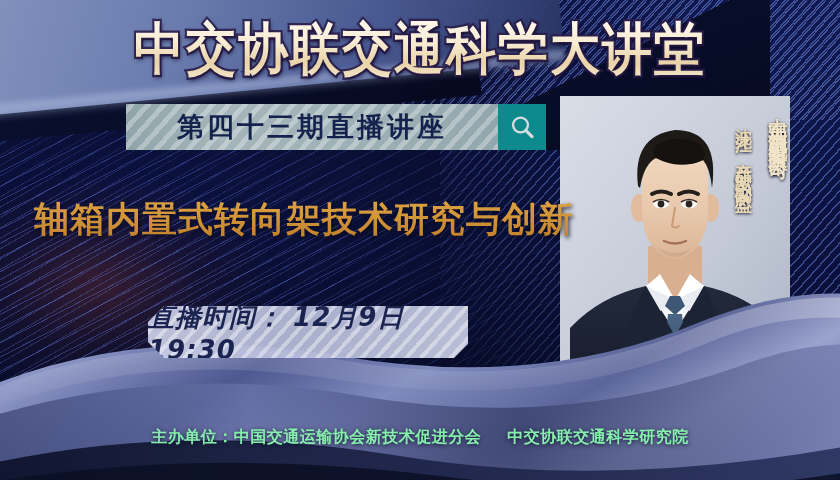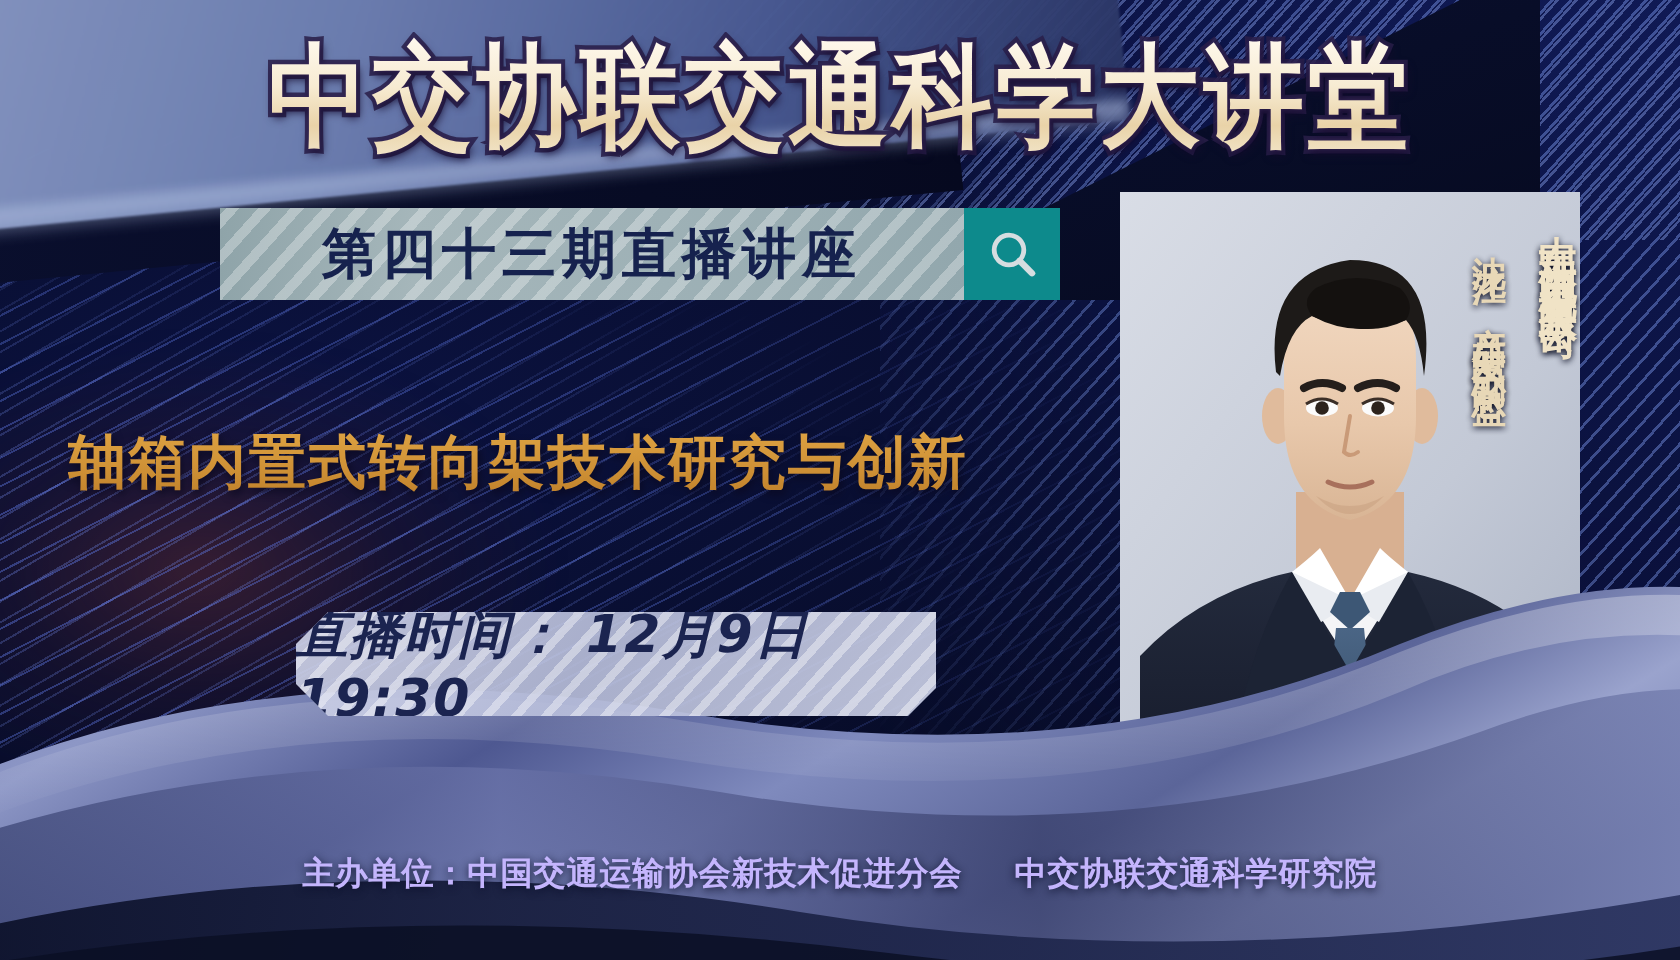--- a/index.html
+++ b/index.html
@@ -81,34 +81,34 @@
     background:linear-gradient(180deg,#fffaf0 0%,#f7ebd2 42%,#e9d3a8 72%,#f3e7cd 100%);
     -webkit-background-clip:text;background-clip:text;color:transparent;
     -webkit-text-stroke:0px;
     filter:drop-shadow(0 0 1px rgba(60,40,90,.95)) drop-shadow(1px 2px 2px rgba(20,10,45,.85));
     transform:scaleY(1.12);transform-origin:top center;}
   .main-title-shadow{position:absolute;left:0;right:0;top:16px;text-align:center;
     font-size:50px;line-height:58px;font-weight:bold;letter-spacing:2px;color:#2a1f4a;
     -webkit-text-stroke:4px #2a1f4a;transform:scaleY(1.12);transform-origin:top center;opacity:.85;}
 
   
-  .sub-bar{position:absolute;left:110px;top:104px;width:420px;height:46px;display:flex;align-items:stretch;}
+  .sub-bar{position:absolute;left:126px;top:104px;width:420px;height:46px;display:flex;align-items:stretch;}
   .sub-bar-body{position:relative;flex:1;
     background:linear-gradient(90deg,#8fa4a9 0%,#a5b6ba 26%,#9eb1b6 60%,#92a7ad 100%);
     overflow:hidden;display:flex;align-items:center;justify-content:center;}
   .sub-bar-body:before{content:"";position:absolute;inset:0;
     background:repeating-linear-gradient(-48deg,
       rgba(255,255,255,.30) 0px, rgba(255,255,255,.30) 5px,
       rgba(255,255,255,0) 5px, rgba(255,255,255,0) 12px);}
   .sub-bar-text{position:relative;font-size:27px;font-weight:bold;letter-spacing:3px;color:#16224e;
     font-family:"DejaVu Sans","Liberation Sans",sans-serif;}
   .sub-bar-icon{position:relative;width:48px;background:#0d8a8c;display:flex;align-items:center;justify-content:center;}
 
   
-  .topic{position:absolute;left:34px;top:212px;font-size:29px;font-weight:bold;letter-spacing:1px;
+  .topic{position:absolute;left:34px;top:196px;font-size:35px;font-weight:bold;letter-spacing:1px;
     color:#cf9136;
     background:linear-gradient(180deg,#e0a544 0%,#cf9136 55%,#bd7d28 100%);
     -webkit-background-clip:text;background-clip:text;color:transparent;
     text-shadow:none;filter:drop-shadow(1px 2px 2px rgba(10,8,30,.9));
     font-family:Liberation Mono, monospace;}
 
   
   .time-pill{position:absolute;left:148px;top:306px;width:320px;height:52px;
     background:linear-gradient(120deg, rgba(206,210,232,.92) 0%, rgba(186,192,220,.90) 45%, rgba(200,205,228,.92) 100%);
     clip-path:polygon(16px 0, 100% 0, 100% calc(100% - 14px), calc(100% - 14px) 100%, 16px 100%, 0 calc(100% - 16px), 0 16px);
@@ -124,21 +124,21 @@
   
   .vcol{position:absolute;writing-mode:vertical-rl;text-orientation:upright;
     font-family:"DejaVu Sans","Liberation Sans",sans-serif;font-weight:bold;}
   .vcol-company{right:48px;top:102px;font-size:19px;letter-spacing:4px;
     color:#f0e3c6;text-shadow:0 1px 3px rgba(6,10,30,.95);}
   .vcol-name{right:84px;top:114px;font-size:17px;letter-spacing:4px;
     color:#ead9b6;text-shadow:0 1px 3px rgba(6,10,30,.95);opacity:.96;}
 
   
   .footer{position:absolute;left:0;right:0;bottom:32px;text-align:center;
-    font-size:16px;font-weight:bold;letter-spacing:.5px;color:#c4b5fd;
+    font-size:16px;font-weight:bold;letter-spacing:.5px;color:#86efac;
     text-shadow:0 1px 4px rgba(10,14,40,.9);
     font-family:"DejaVu Sans","Liberation Sans",sans-serif;}
   .footer .gap{display:inline-block;width:26px;}
 </style>
 </head>
 <body>
 
 <div class="poster">
 
   <div class="bg-base"></div>

